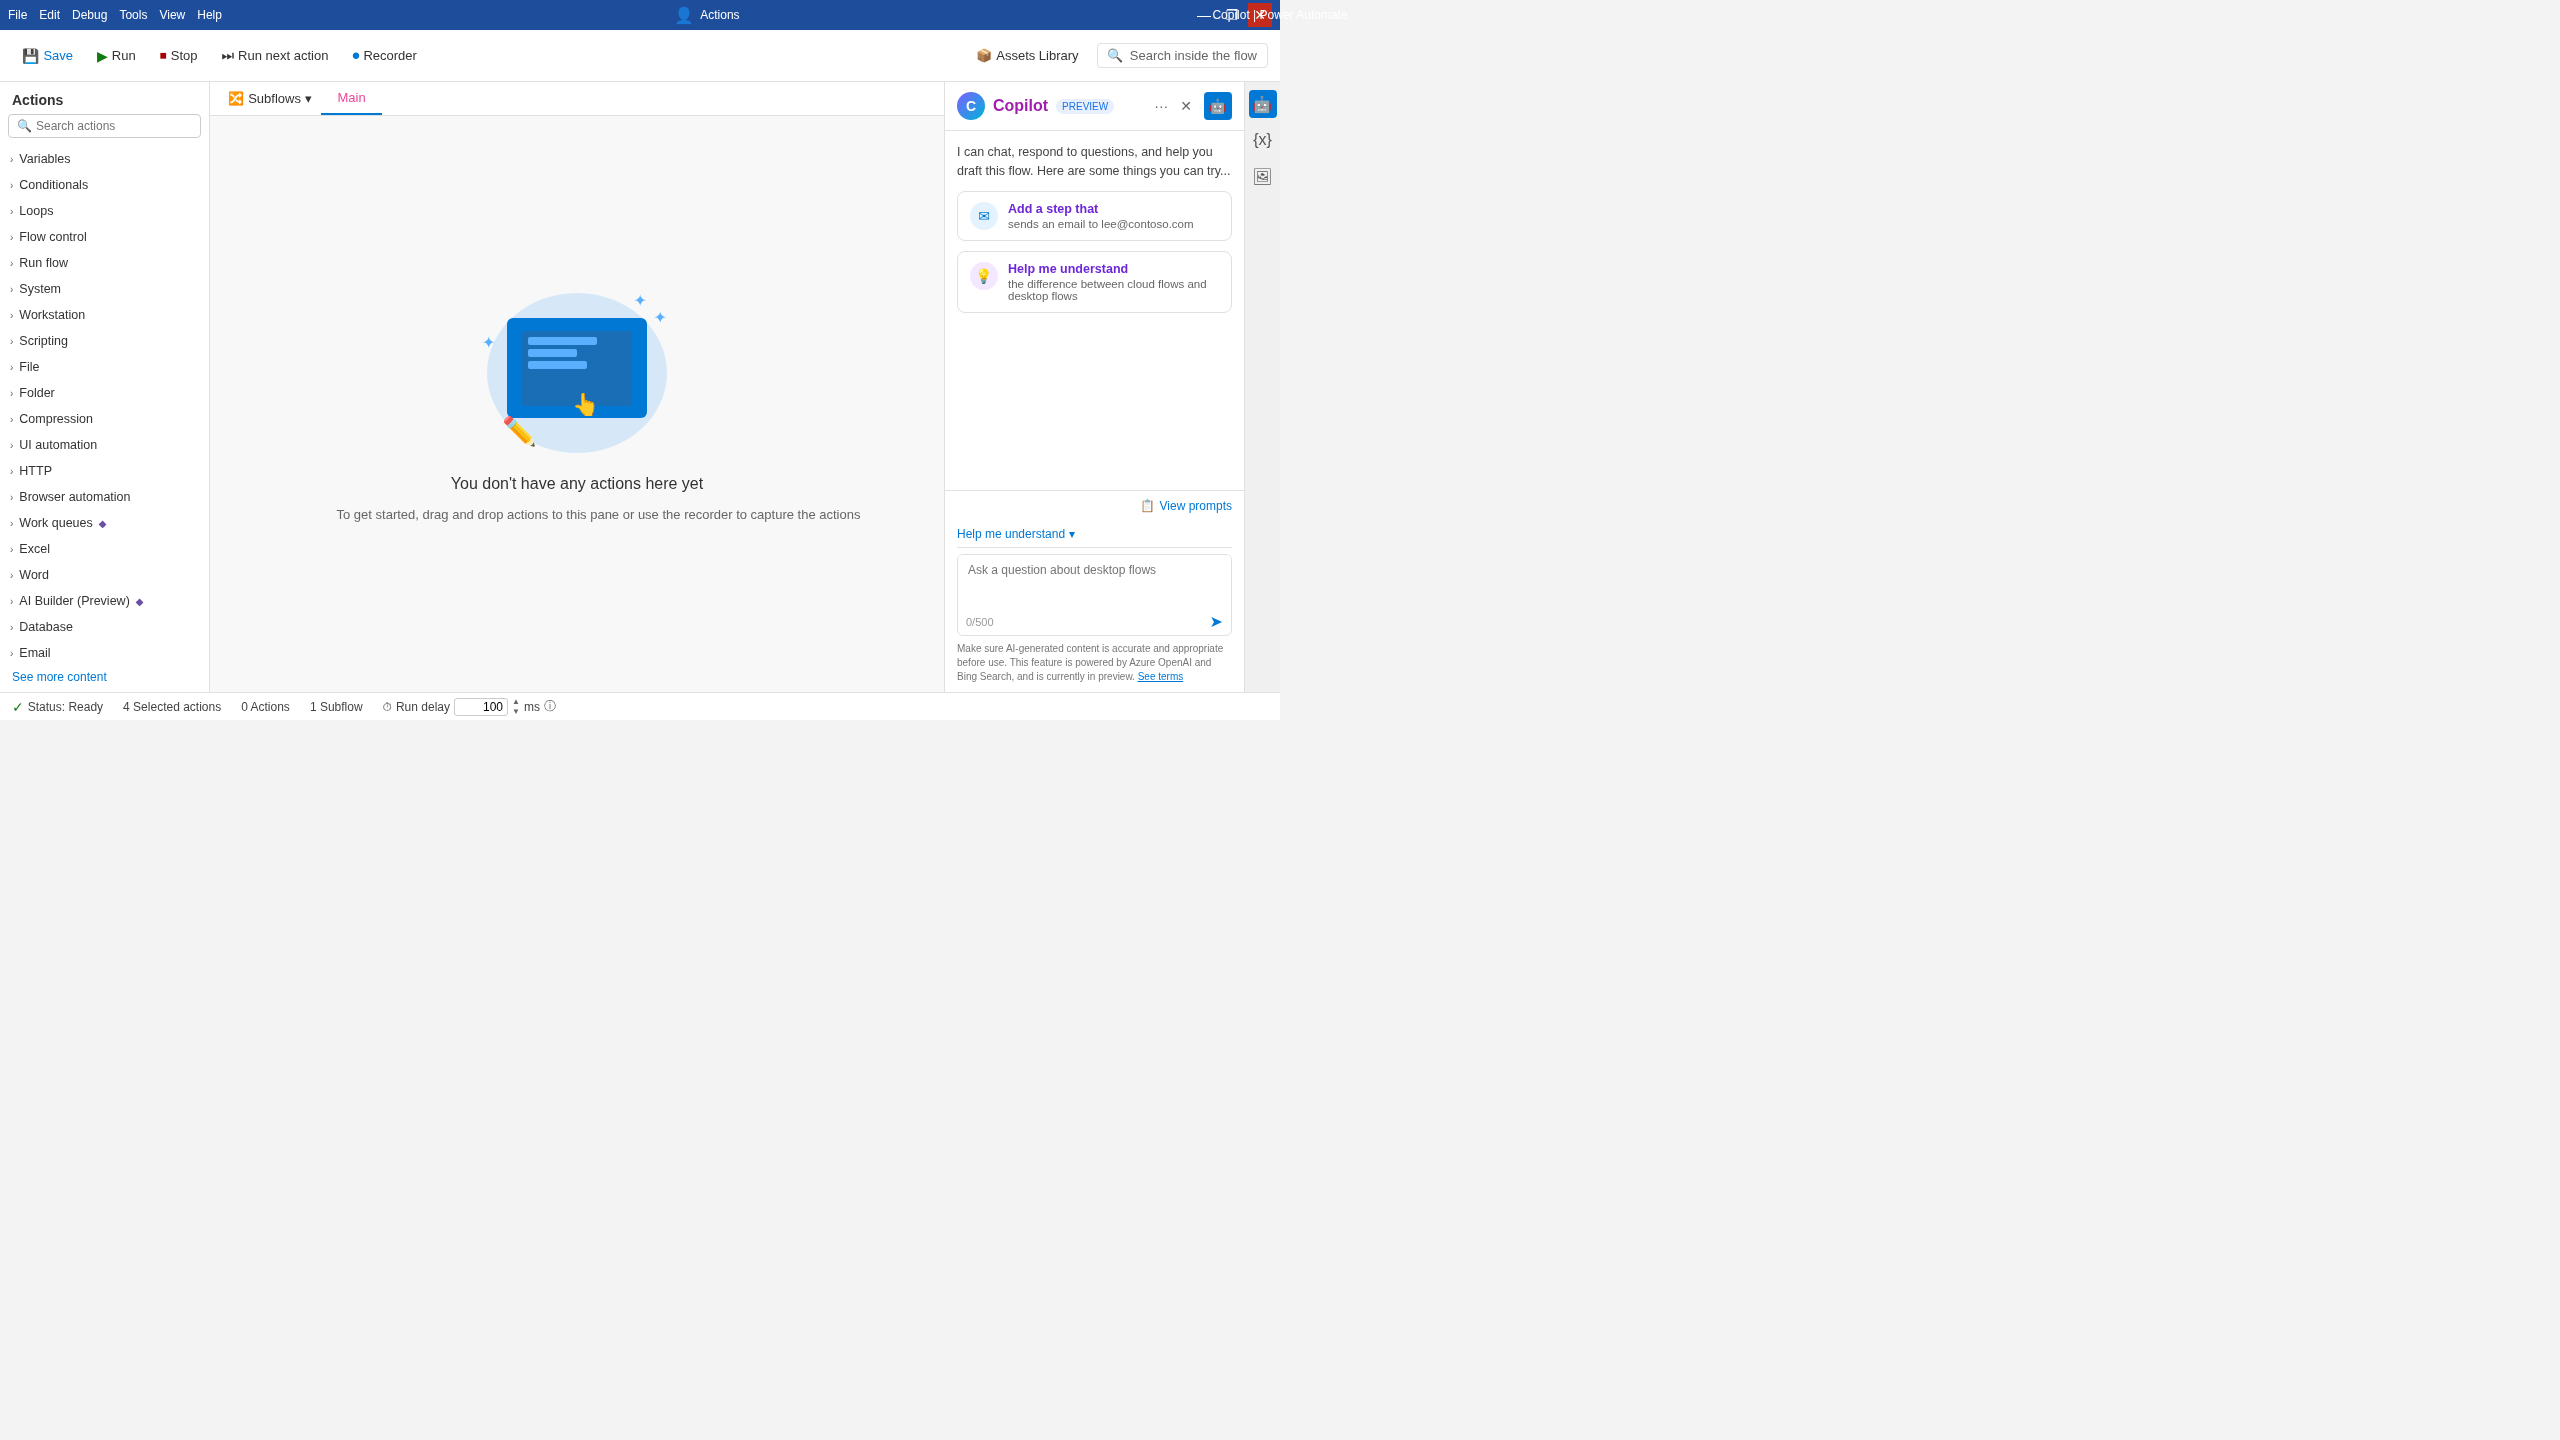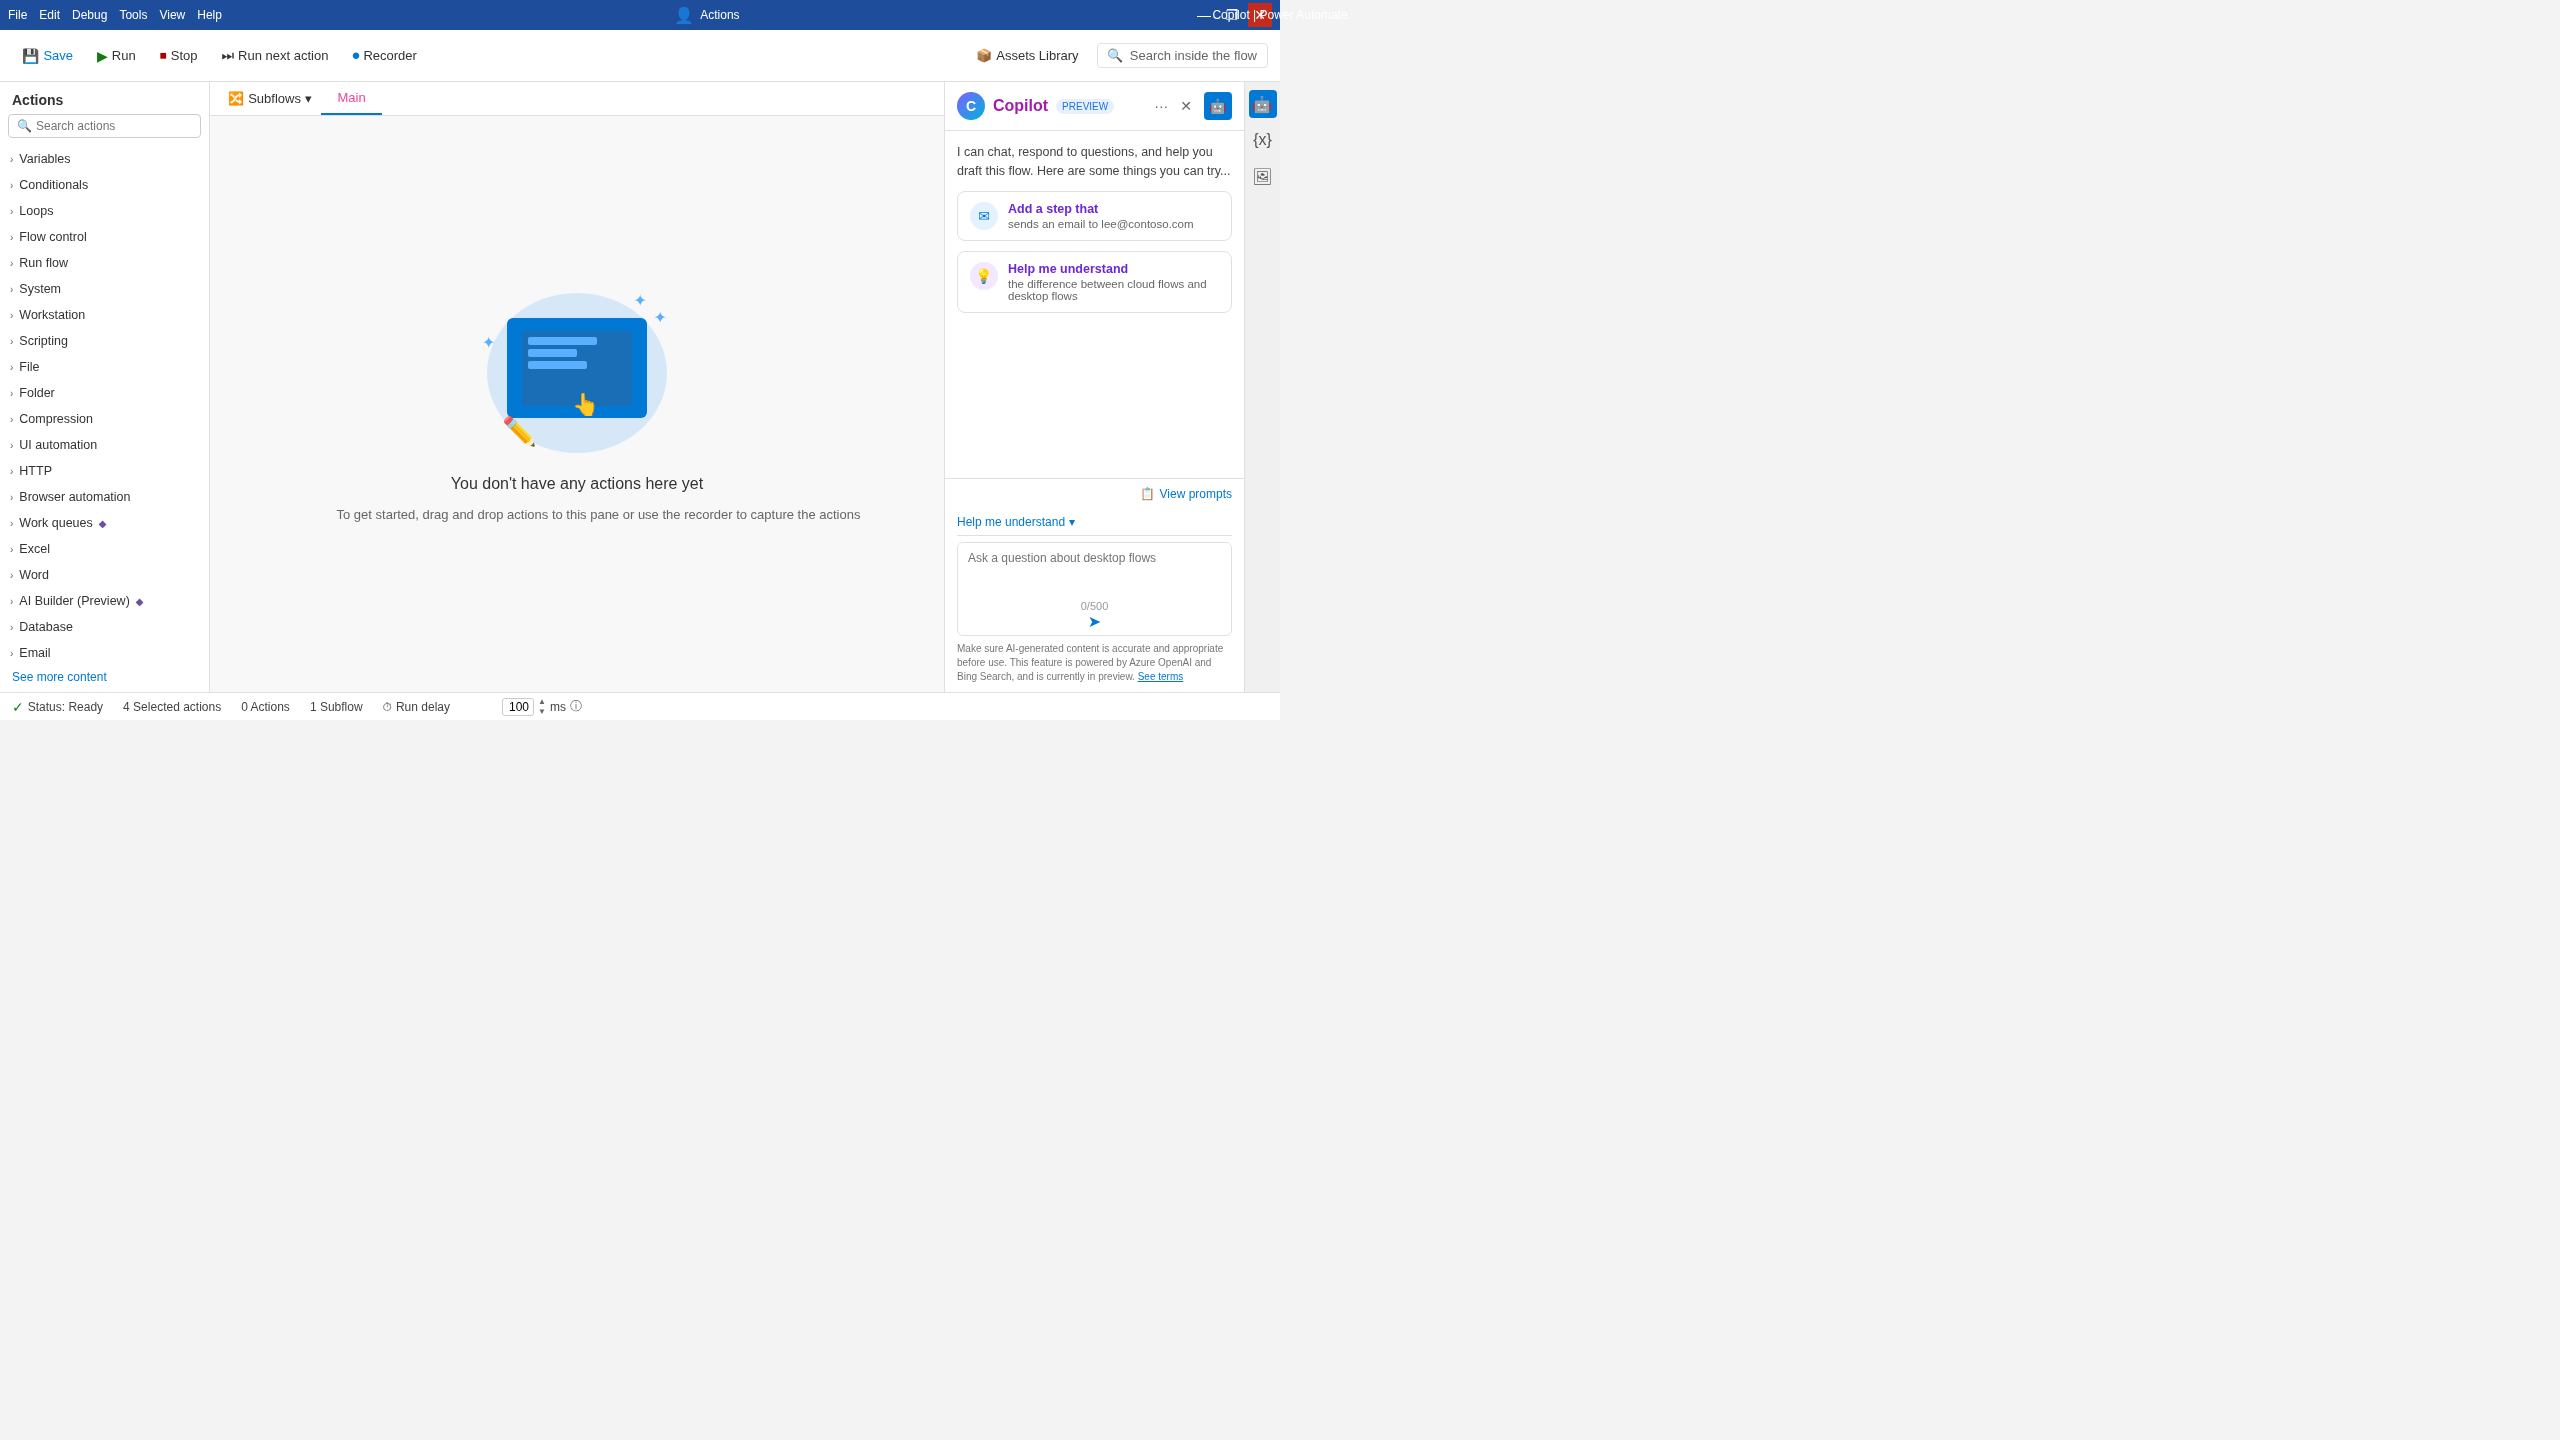--- a/index.html
+++ b/index.html
@@ -211,21 +211,21 @@
     }
     #chat-input-container {
       border: 1px solid #e0e0e0; border-radius: 6px; overflow: hidden;
     }
     #chat-input {
       width: 100%; padding: 8px 10px; border: none; outline: none;
       font-size: 12px; color: #999; resize: none; height: 52px; font-family: inherit;
     }
     #char-count-row {
       display: flex; justify-content: space-between; align-items: center;
-      padding: 2px 8px 4px; font-size: 11px; color: #999; flex-direction: column;
+      padding: 2px 8px 4px; font-size: 11px; color: #999;
     }
     .send-btn { color: #0078d4; font-size: 16px; cursor: pointer; }
     #disclaimer { font-size: 10px; color: #777; line-height: 1.4; padding-top: 6px; }
     #disclaimer a { color: #0078d4; }
 
     
     #right-strip {
       width: 36px; background: #f0f0f0; border-left: 1px solid #e0e0e0;
       display: flex; flex-direction: column; align-items: center; padding: 8px 0; gap: 8px;
     }
@@ -234,22 +234,22 @@
 
     
     #status-bar {
       height: 28px; background: white; border-top: 1px solid #e0e0e0;
       display: flex; align-items: center; padding: 0 12px; gap: 20px; font-size: 12px;
     }
     .status-item { display: flex; align-items: center; gap: 4px; color: #444; }
     .status-green { color: #107c10; font-size: 14px; }
     .run-delay-group { display: flex; align-items: center; gap: 4px; }
     .delay-input {
-      width: 32px; border: 1px solid #ccc; border-radius: 3px; padding: 1px 4px;
-      font-size: 12px; text-align: right; margin-left: 48px;
+      width: 54px; border: 1px solid #ccc; border-radius: 3px; padding: 1px 4px;
+      font-size: 12px; text-align: right;
     }
     .stepper { display: flex; flex-direction: column; }
     .stepper span { font-size: 8px; cursor: pointer; color: #666; line-height: 1.2; }
     .info-icon { font-size: 12px; color: #666; cursor: pointer; }
   </style>
 </head>
 <body>
 
 <div id="title-bar">
   <div class="menu-items">

